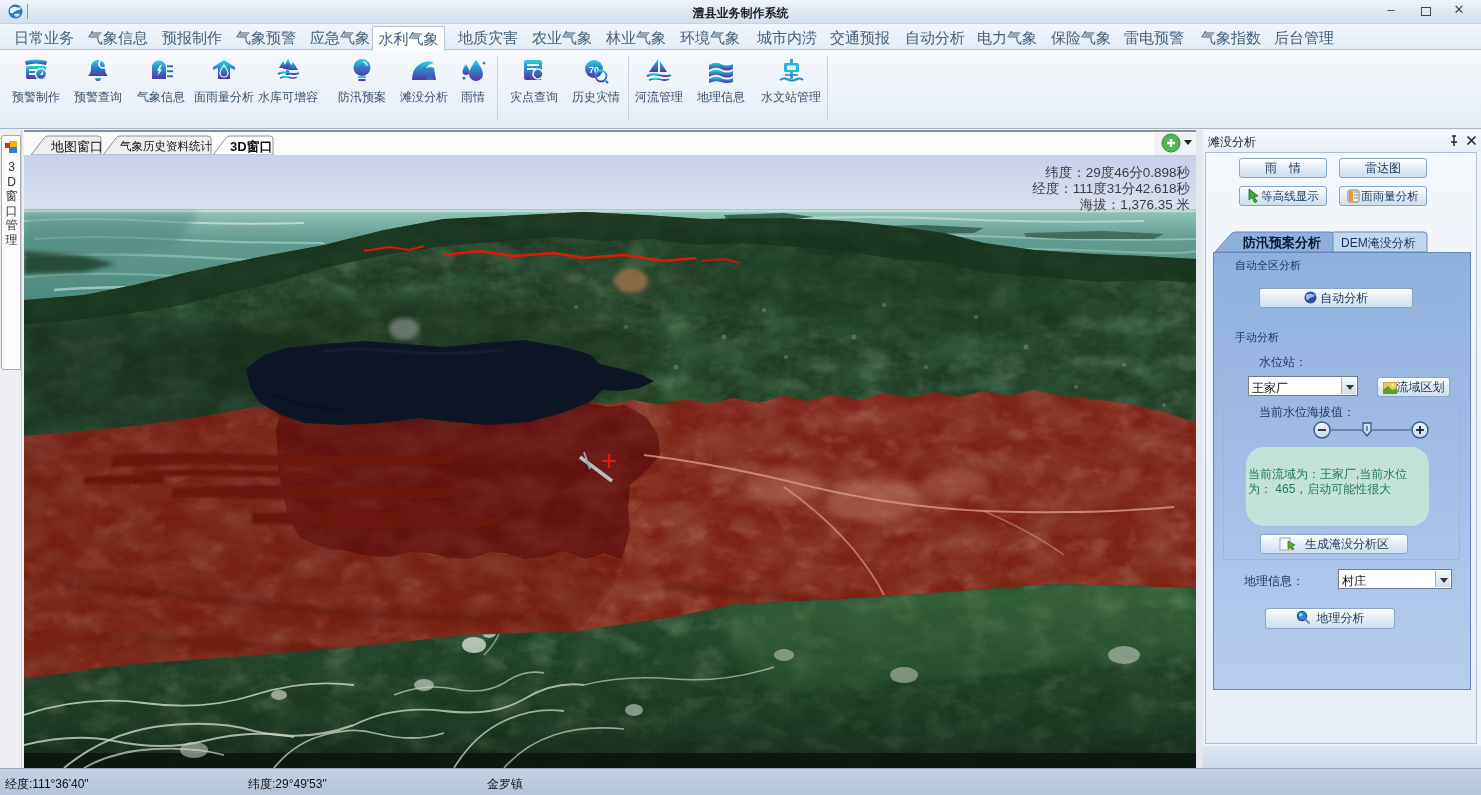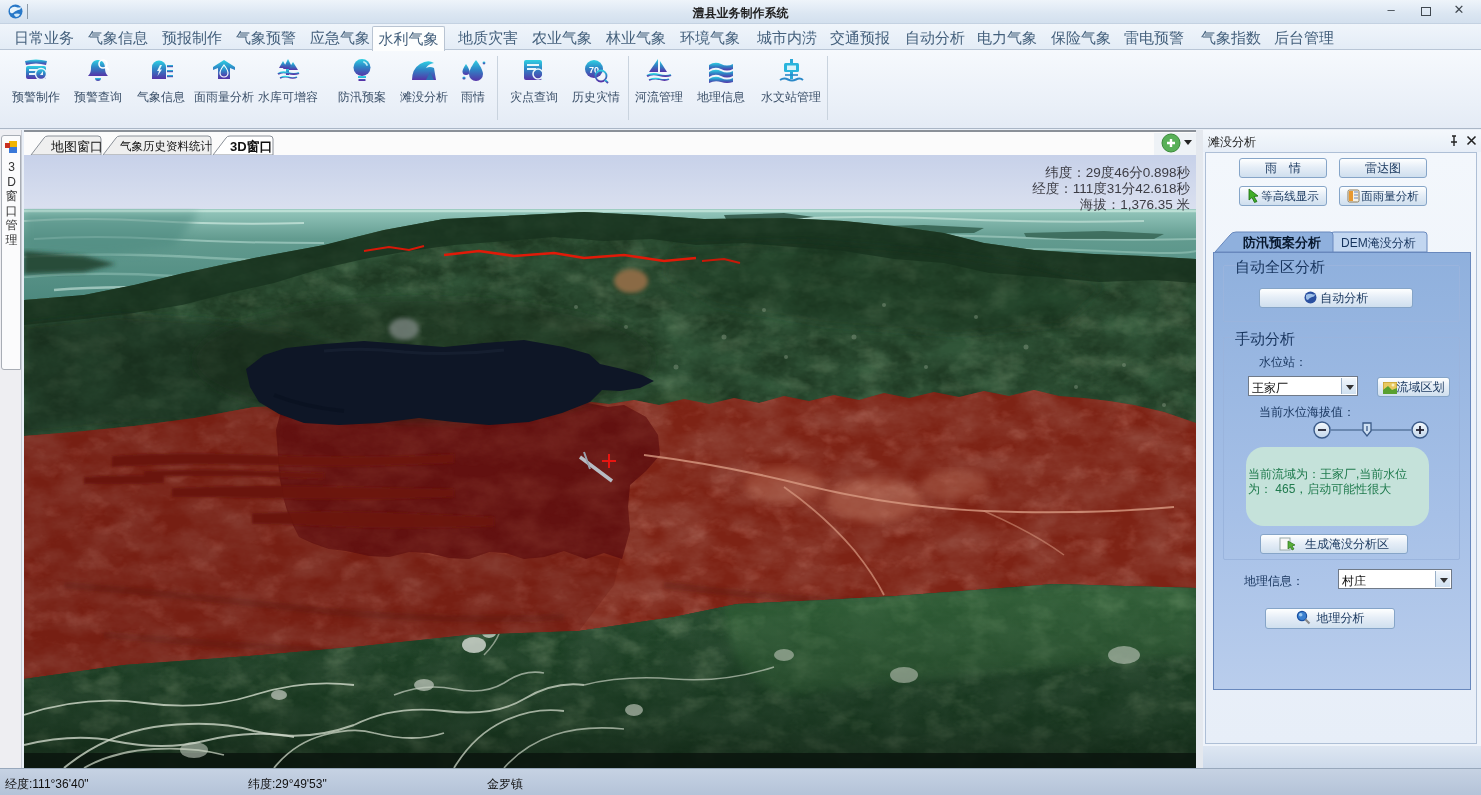--- a/index.html
+++ b/index.html
@@ -41,21 +41,21 @@
 #panel-head { position:absolute; left:0; top:0; width:278px; height:22px; background:linear-gradient(#f4f8fc,#e7eef7); }
 #panel-head .t { position:absolute; left:5px; top:4px; font-size:12px; color:#222; }
 #panel-body { position:absolute; left:2px; top:22px; width:272px; height:592px; background:linear-gradient(#f3f7fc,#e7eef8); border:1px solid #aebfd6; }
 .pbtn { position:absolute; height:20px; background:linear-gradient(#feffff,#e6eef7 45%,#cfdfee); border:1px solid #86a5c8; border-radius:3px;
   font-size:12px; color:#1c3a60; text-align:center; line-height:18px; }
 
 #bluetabs { position:absolute; left:7px; top:78px; width:258px; height:22px; }
 #bluepanel { position:absolute; left:7px; top:99px; width:258px; height:438px;
   background:linear-gradient(#8fb0dd,#a6c0e7 60%,#b9cdec); border:1px solid #6888bd; }
 .grp { position:absolute; border:1px solid #9ab4dd; border-radius:2px; }
-.grp .gt { position:absolute; left:8px; top:-8px; background:transparent; font-size:15px; color:#16335c; padding:0 3px; }
+.grp .gt { position:absolute; left:8px; top:-8px; background:transparent; font-size:11px; color:#16335c; padding:0 3px; }
 .plabel { position:absolute; font-size:12px; color:#16335c; }
 .combo { position:absolute; height:20px; background:#fff; border:1px solid #707a88; }
 .combo .cv { position:absolute; left:3px; top:3px; font-size:12px; color:#111; }
 .combo .ca { position:absolute; right:1px; top:1px; bottom:1px; width:15px; background:linear-gradient(#f2f7fc,#cfe0f0); border-left:1px solid #9ab0c8; }
 .combo .ca:after { content:""; position:absolute; left:4px; top:7px; border:4px solid transparent; border-top:5px solid #333; }
 
 #infobox { position:absolute; left:22px; top:109px; width:183px; height:79px; background:#c5e2da;border-radius:18px; }
 #infobox div { margin:20px 0 0 2px; font-size:12px; color:#1f7a4d; line-height:15px; }
 
 #statusbar { position:absolute; left:0; top:768px; width:1481px; height:27px; background:linear-gradient(#c6d2e3,#b4c3d8); border-top:1px solid #98a8bc; }

